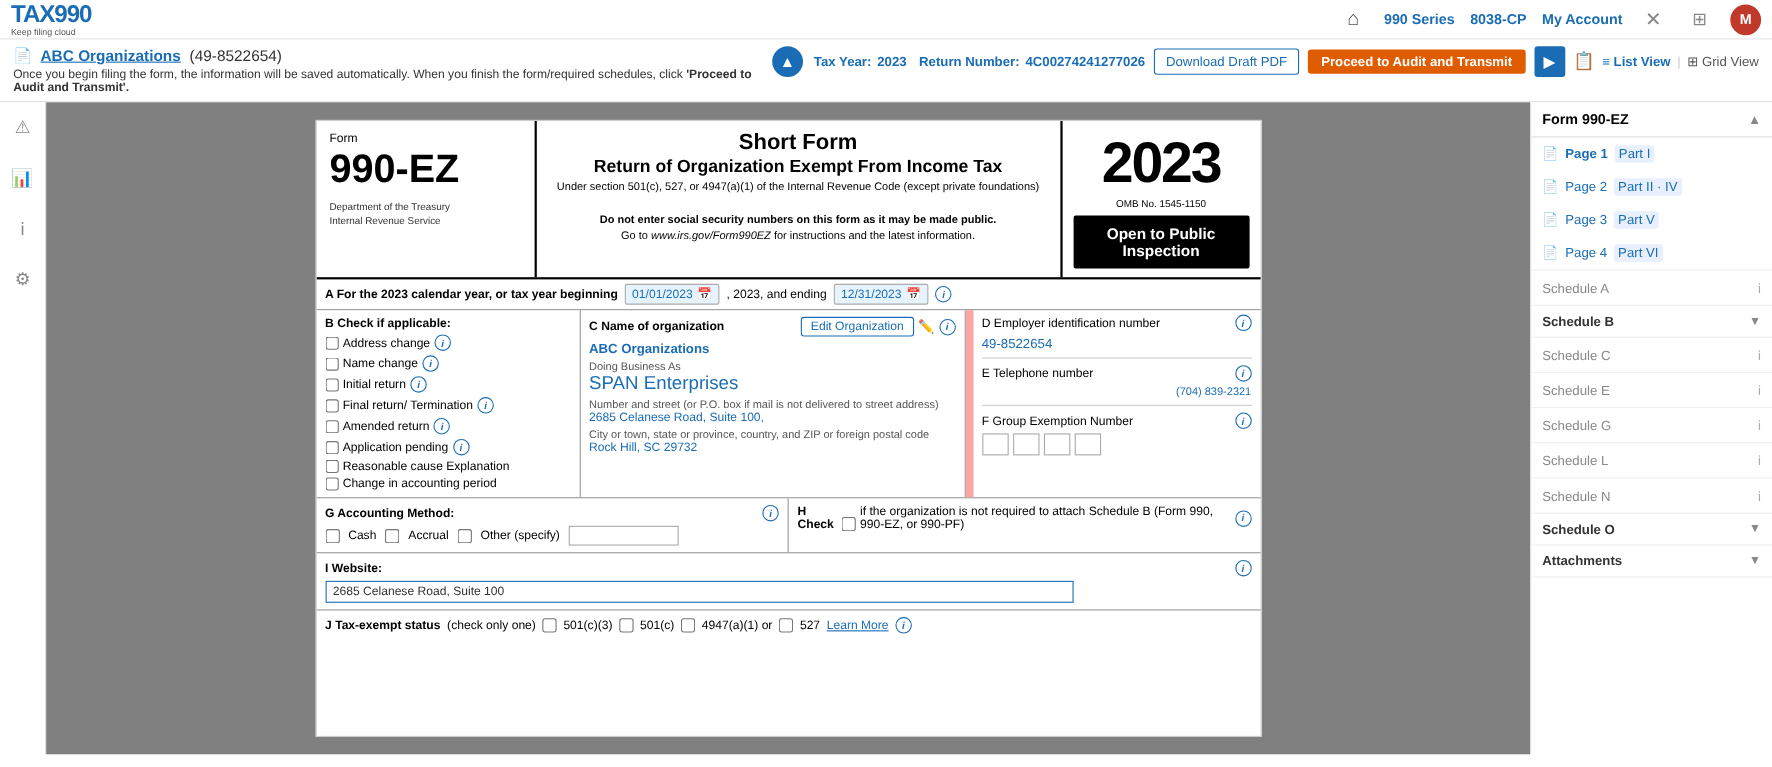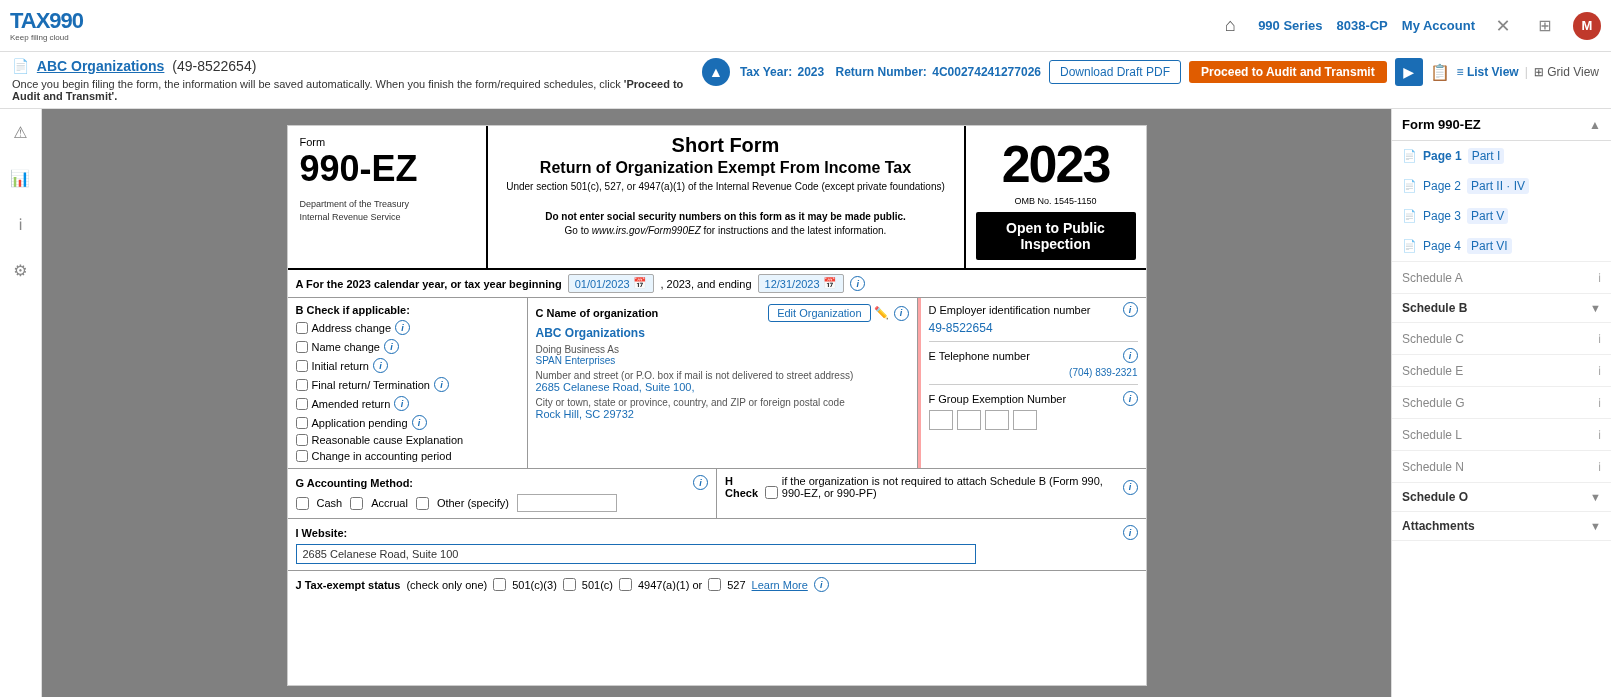--- a/index.html
+++ b/index.html
@@ -2,21 +2,21 @@
 <html><head>
   <meta charset="utf-8">
   <style>
     * { box-sizing: border-box; margin: 0; padding: 0; }
     body { font-family: Arial, sans-serif; font-size: 12px; background: #fff; overflow: hidden; }
 
     
     .top-bar {
       display: flex;
       align-items: center;
-      height: 52px;
+      height: 36px;
       background: #fff;
       border-bottom: 1px solid #ddd;
       padding: 0 10px;
       gap: 10px;
     }
     .logo { height: 28px; display: flex; align-items: center; }
     .logo-text { font-size: 22px; font-weight: bold; color: #1a6db5; letter-spacing: -1px; }
     .logo-sub { font-size: 8px; color: #555; margin-top: 2px; }
     .top-spacer { flex: 1; }
     .top-icons { display: flex; align-items: center; gap: 14px; }
@@ -92,30 +92,30 @@
     .section-bc { display: flex; border-bottom: 1px solid #999; }
     .section-b { width: 240px; padding: 6px 8px; border-right: 1px solid #999; font-size: 11px; }
     .section-b label { font-weight: bold; }
     .checkbox-row { display: flex; align-items: center; gap: 4px; margin-top: 4px; }
     .checkbox-row input[type=checkbox] { width: 12px; height: 12px; margin: 0; }
     .section-c { flex: 1; padding: 6px 8px; border-right: 1px solid #999; }
     .section-c label { font-size: 11px; font-weight: bold; }
     .edit-org-btn { background: #fff; border: 1px solid #1a6db5; color: #1a6db5; padding: 2px 8px; border-radius: 3px; font-size: 11px; cursor: pointer; display: inline-flex; align-items: center; gap: 4px; }
     .org-name { color: #1a6db5; font-weight: 600; font-size: 12px; margin-top: 4px; }
     .dba-label { font-size: 10px; color: #555; margin-top: 4px; }
-    .dba-name { color: #1a6db5; font-size: 10px; }
+    .dba-name { color: #1a6db5; font-size: 17px; }
     .addr-label { font-size: 10px; color: #555; margin-top: 4px; }
     .addr-value { color: #1a6db5; font-size: 11px; }
     .city-label { font-size: 10px; color: #555; margin-top: 4px; }
     .city-value { color: #1a6db5; font-size: 11px; }
     .ein { font-size: 12px; color: #1a6db5; margin-top: 4px; }
     .phone { font-size: 10px; color: #1a6db5; margin-top: 4px; text-align: right; }
     .group-boxes { display: flex; gap: 4px; margin-top: 4px; }
     .group-box { width: 24px; height: 20px; border: 1px solid #aaa; }
-    .section-right { width: 228px; padding: 4px 8px; border-left: 3px solid #fca5a5; font-size: 11px; }
+    .section-right { width: 268px; padding: 4px 8px; border-left: 7px solid #fca5a5; font-size: 11px; }
 
     
     .section-gh { display: flex; border-bottom: 1px solid #999; }
     .section-g { flex: 1; padding: 6px 8px; border-right: 1px solid #999; font-size: 11px; }
     .section-g label { font-weight: bold; }
     .accounting-row { display: flex; align-items: center; gap: 8px; margin-top: 4px; }
     .other-input { border: 1px solid #aaa; padding: 2px 6px; font-size: 11px; width: 100px; }
     .section-h { flex: 1; padding: 6px 8px; font-size: 11px; }
 
     

